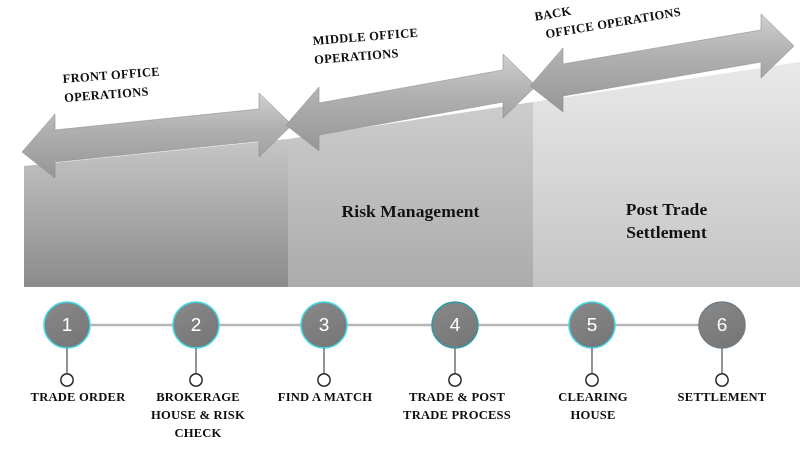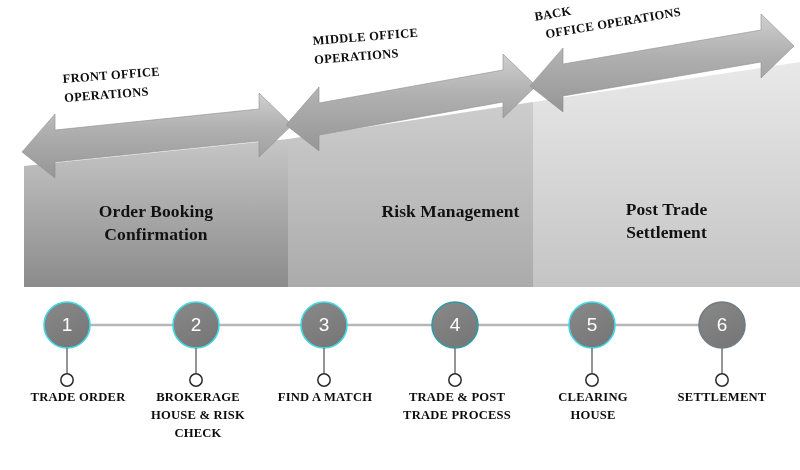--- a/index.html
+++ b/index.html
@@ -49,21 +49,21 @@
     position: absolute;
     font-family: "Liberation Serif", "DejaVu Serif", serif;
     font-size: 17.5px;
     font-weight: 700;
     color: #111111;
     text-align: center;
     line-height: 1.33;
     letter-spacing: 0.1px;
   }
   #title-1 { left: 24px;  top: 200px; width: 264px; }
-  #title-2 { left: 288px; top: 200px; width: 245px; margin-left: 40px; }
+  #title-2 { left: 288px; top: 200px; width: 245px; }
   #title-3 { left: 533px; top: 198px; width: 267px; }
 
   
   .step-num {
     position: absolute;
     width: 46px;
     text-align: center;
     font-family: "Liberation Sans", "DejaVu Sans", sans-serif;
     font-size: 19px;
     font-weight: 400;
@@ -169,24 +169,20 @@
   </div>
   <div class="arrow-label" id="lbl-middle">
     <span class="ln">MIDDLE OFFICE</span>
     <span class="ln">OPERATIONS</span>
   </div>
   <div class="arrow-label" id="lbl-back">
     <span class="ln">BACK</span>
     <span class="ln indent">OFFICE OPERATIONS</span>
   </div>
 
-  <div class="panel-title" id="title-1">
-    <div>Order Booking</div>
-    <div>Confirmation</div>
-  </div>
   <div class="panel-title" id="title-2">
     <div>Risk Management</div>
   </div>
   <div class="panel-title" id="title-3">
     <div>Post Trade</div>
     <div>Settlement</div>
   </div>
 
   <div class="step-num" style="left:44px;  top:302px;">1</div>
   <div class="step-num" style="left:173px; top:302px;">2</div>

